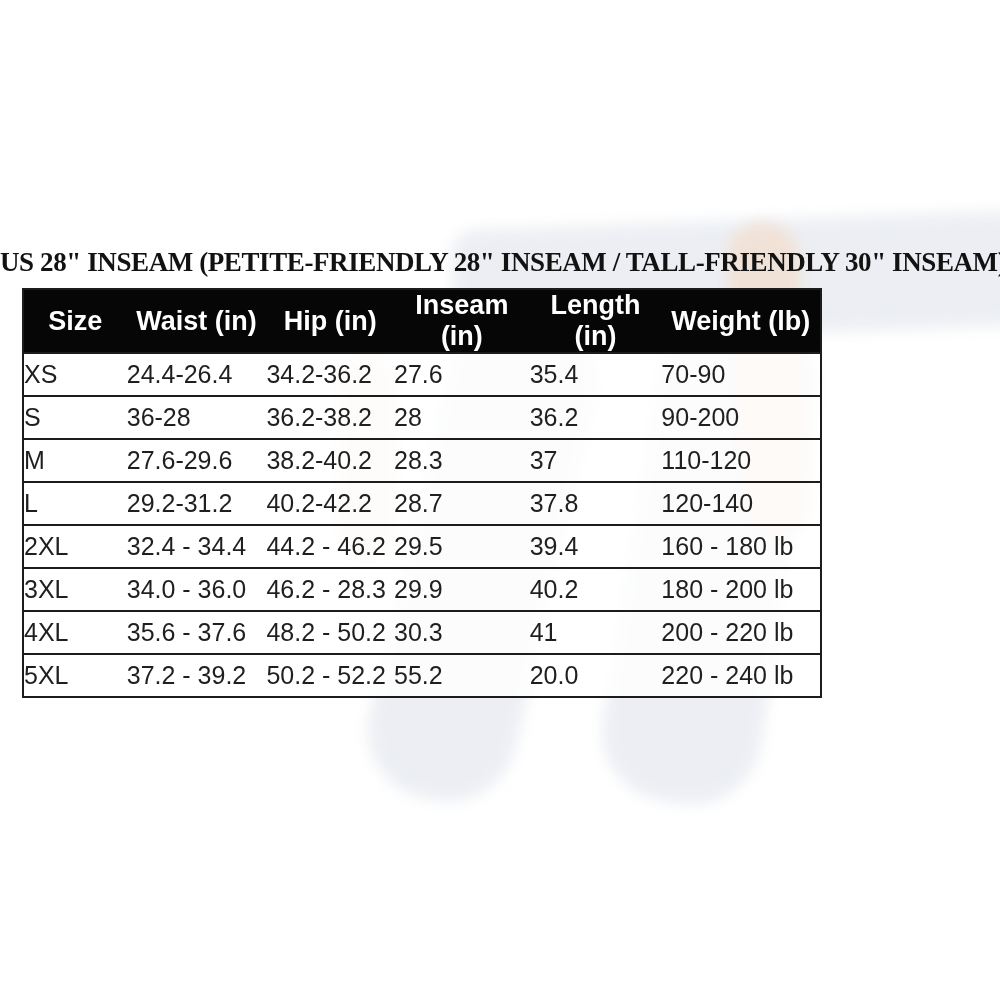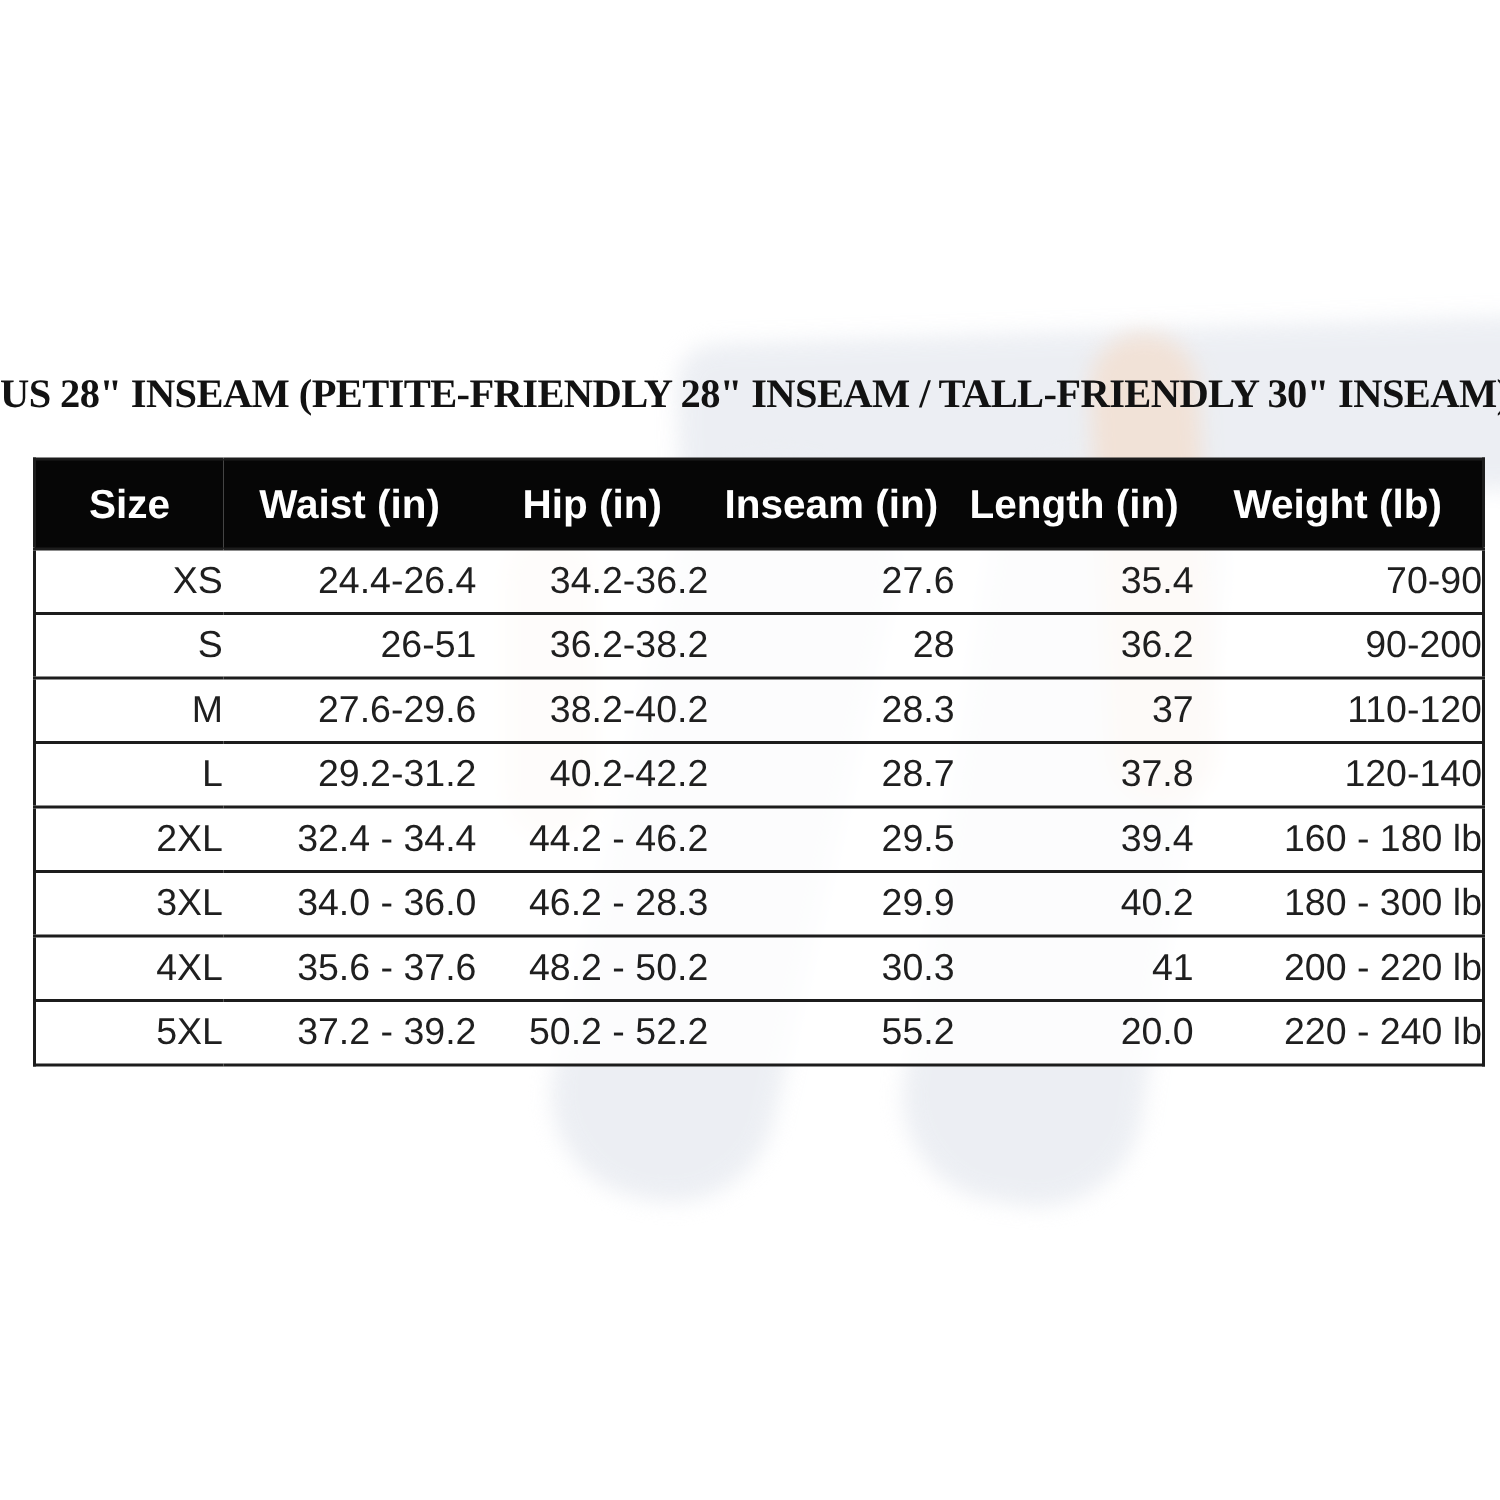--- a/index.html
+++ b/index.html
@@ -24,40 +24,40 @@
   .chart-title{
     position:absolute;left:0;top:247px;width:100%;
     text-align:center;white-space:nowrap;
     font-family:"Liberation Serif", serif;
     font-weight:bold;font-size:27px;letter-spacing:-0.4px;
     color:var(--title_text);
   }
 
   
   table.size-chart{
-    position:absolute;left:22px;top:305px;width:968px;
+    position:absolute;left:22px;top:288px;width:800px;
     border-collapse:collapse;table-layout:fixed;
     border:2px solid var(--border);
   }
   table.size-chart col.c0{width:13%;}
   table.size-chart col.c1{width:17.5%;}
   table.size-chart col.c2{width:16%;}
   table.size-chart col.c3{width:17%;}
   table.size-chart col.c4{width:16.5%;}
   table.size-chart col.c5{width:20%;}
   table.size-chart th{
     background:var(--header_bg);color:var(--header_text);
     height:58px;font-size:27px;font-weight:bold;
     text-align:center;vertical-align:middle;padding:0;
   }
   table.size-chart td{
     background:rgba(255,255,255,0.82);
     color:var(--cell_text);
     height:41px;font-size:25px;font-weight:normal;
-    text-align:right;vertical-align:middle;padding:0;
+    text-align:left;vertical-align:middle;padding:0;
     border-top:2px solid var(--border);
   }
 </style>
 </head>
 <body>
 
 <div class="page">
 
   <div class="bg-figure">
     <div class="bg-shape bg-hip"></div>
@@ -92,21 +92,21 @@
         <tr>
           <td>XS</td>
           <td>24.4-26.4</td>
           <td>34.2-36.2</td>
           <td>27.6</td>
           <td>35.4</td>
           <td>70-90</td>
         </tr>
         <tr>
           <td>S</td>
-          <td>26-51</td>
+          <td>36-28</td>
           <td>36.2-38.2</td>
           <td>28</td>
           <td>36.2</td>
           <td>90-200</td>
         </tr>
         <tr>
           <td>M</td>
           <td>27.6-29.6</td>
           <td>38.2-40.2</td>
           <td>28.3</td>
@@ -128,21 +128,21 @@
           <td>29.5</td>
           <td>39.4</td>
           <td>160 - 180 lb</td>
         </tr>
         <tr>
           <td>3XL</td>
           <td>34.0 - 36.0</td>
           <td>46.2 - 28.3</td>
           <td>29.9</td>
           <td>40.2</td>
-          <td>180 - 300 lb</td>
+          <td>180 - 200 lb</td>
         </tr>
         <tr>
           <td>4XL</td>
           <td>35.6 - 37.6</td>
           <td>48.2 - 50.2</td>
           <td>30.3</td>
           <td>41</td>
           <td>200 - 220 lb</td>
         </tr>
         <tr>

